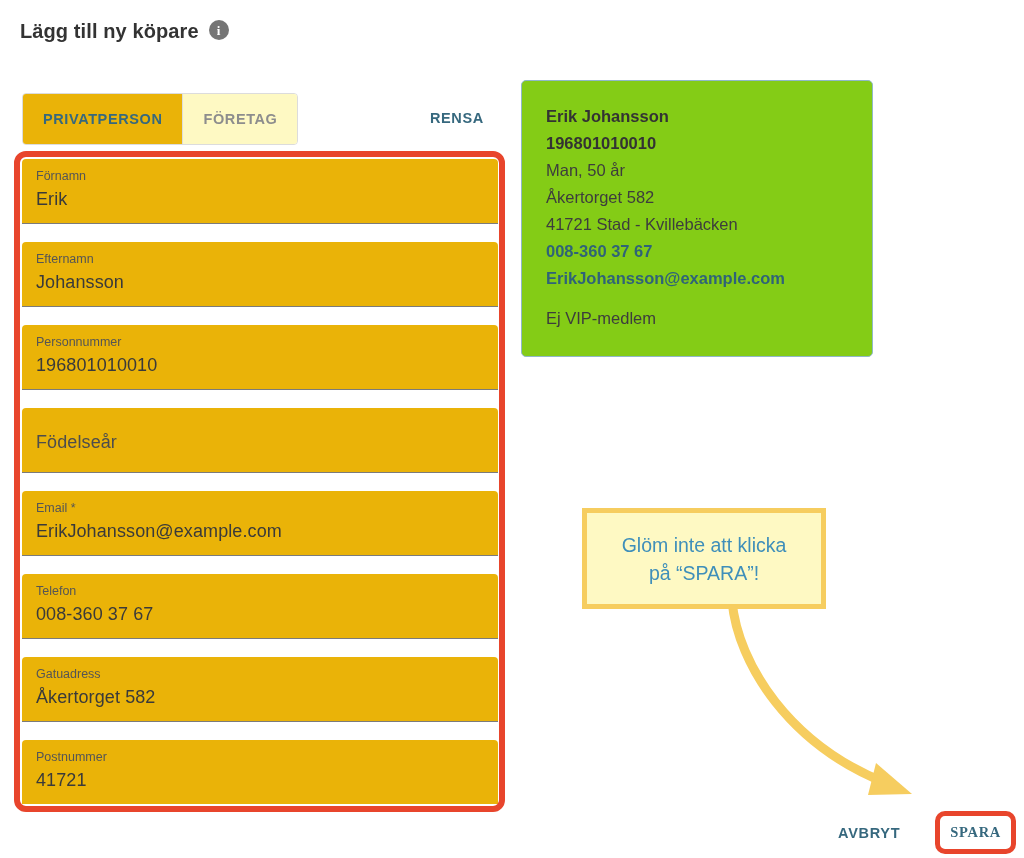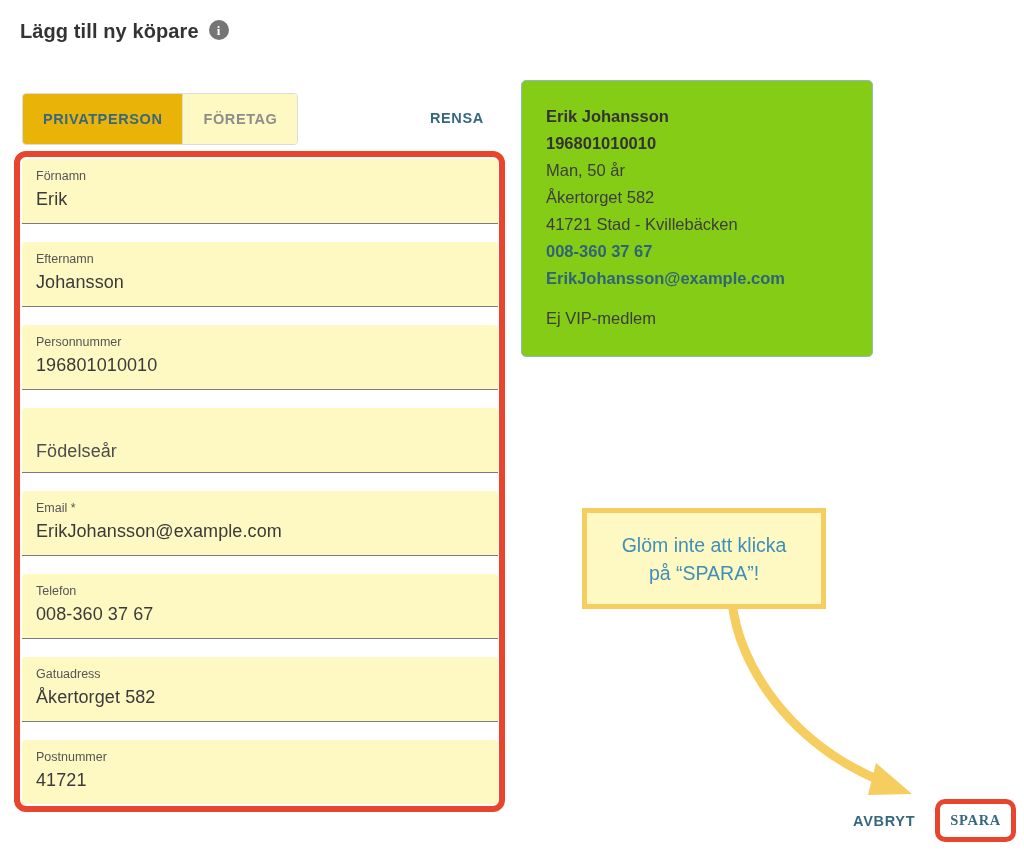--- a/index.html
+++ b/index.html
@@ -110,21 +110,21 @@
   
   .form {
     position: absolute;
     left: 22px;
     top: 159px;
     width: 476px;
     height: 645px;
     overflow: hidden;
   }
   .field {
-    background: #fef9c3;
+    background: #eab308;
     border-top-left-radius: 4px;
     border-top-right-radius: 4px;
     border-bottom: 1px solid #7b7b7b;
     padding: 8px 14px 7px 14px;
     box-sizing: border-box;
     height: 65px;
     margin-bottom: 18px;
     cursor: text;
   }
   .field-label {
@@ -135,21 +135,21 @@
   }
   .field-value {
     font-size: 18px;
     color: #3a3a3a;
     line-height: 28px;
     letter-spacing: 0.1px;
   }
   .field.placeholder-only {
     padding-top: 10px;
     display: flex;
-    align-items: flex-end;
+    align-items: center;
   }
   .field.placeholder-only .field-value {
     color: #4d4d4d;
   }
 
   
   .info-card {
     position: absolute;
     left: 521px;
     top: 80px;
@@ -207,24 +207,24 @@
     width: 280px;
     height: 240px;
     z-index: 2;
     pointer-events: none;
   }
 
   
   .footer-actions {
     position: absolute;
     right: 8px;
-    bottom: 16px;
-    display: flex;
-    align-items: center;
-    gap: 12px;
+    bottom: 4px;
+    display: flex;
+    align-items: center;
+    gap: 27px;
   }
   .btn-text {
     font-size: 14.5px;
     font-weight: bold;
     letter-spacing: 0.7px;
     color: #36687e;
     padding: 9px 8px;
     cursor: pointer;
     background: none;
     border: none;

